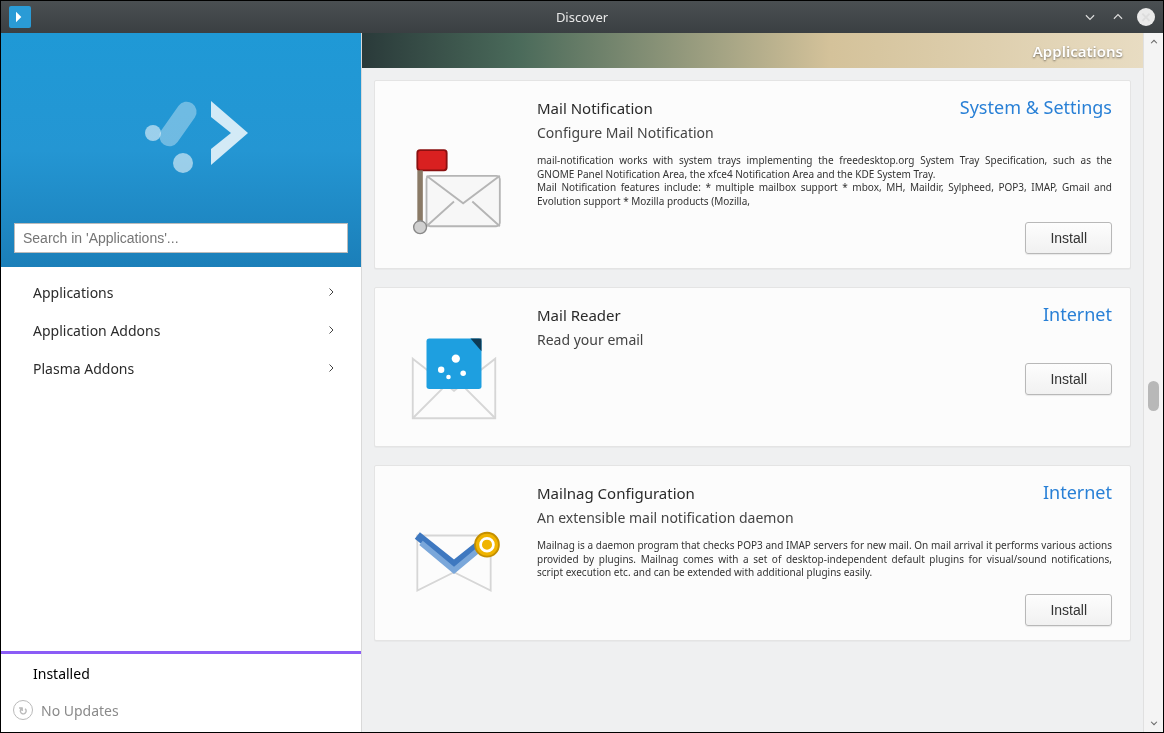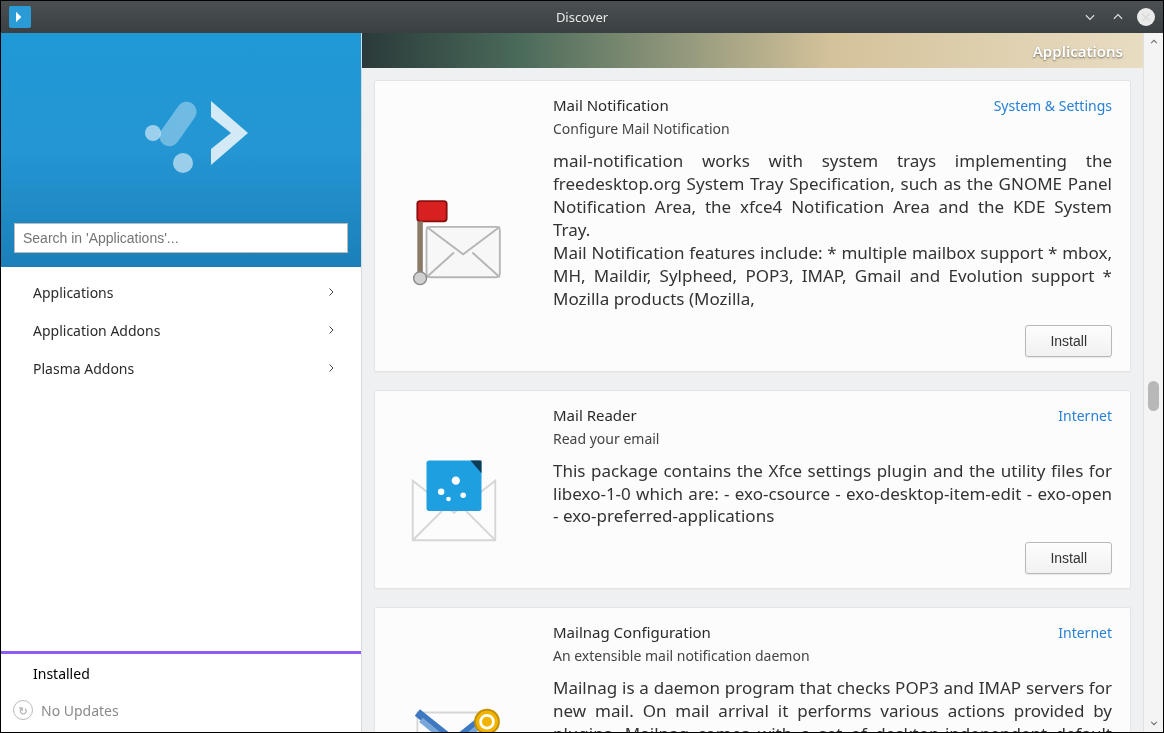--- a/index.html
+++ b/index.html
@@ -23,29 +23,29 @@
   .sidebar-nav .nav-item .chev { color:#555; }
   .sidebar-bottom { margin-top:auto; border-top:3px solid #8b5cf6; }
   .sidebar-bottom .nav-item { padding-left:32px; height:38px; display:flex; align-items:center; cursor:pointer; }
   .sidebar-bottom .updates { display:flex; align-items:center; gap:8px; padding:8px 12px 12px 12px; color:#8a8a8a; }
   .sidebar-bottom .updates .ico { width:20px;height:20px; border:1.5px solid #bababa; border-radius:50%; display:flex;align-items:center;justify-content:center; font-size:11px; color:#bababa; font-style:normal; font-weight:bold;}
   .main { flex:1; display:flex; min-height:0; background:#eff0f1; }
   .main-scroll { flex:1; overflow:hidden; display:flex; flex-direction:column; }
   .banner { height:35px; background: linear-gradient(90deg, #2a3a3a 0%, #4a6a5a 20%, #d4c29a 60%, #e8dcc2 100%); display:flex; justify-content:flex-end; align-items:center; padding-right:20px; }
   .banner .crumb { color:#fff; font-weight:600; font-size:15px; text-shadow:0 1px 2px rgba(0,0,0,0.5); }
   .list { flex:1; overflow-y:auto; padding:12px 12px 12px 12px; }
-  .card { background:#fcfcfc; border:1px solid #e4e4e4; border-radius:2px; margin-bottom:18px; padding:14px 18px 14px 14px; display:flex; gap:34px; box-shadow:0 1px 1px rgba(0,0,0,0.03); }
+  .card { background:#fcfcfc; border:1px solid #e4e4e4; border-radius:2px; margin-bottom:18px; padding:14px 18px 14px 14px; display:flex; gap:18px; box-shadow:0 1px 1px rgba(0,0,0,0.03); }
   .card .icon-slot { width:130px; min-width:130px; display:flex; align-items:center; justify-content:center; padding-top:20px; }
   .card .icon-slot svg { width:110px; height:110px; }
   .card .content { flex:1; display:flex; flex-direction:column; gap:6px; }
   .card .top-row { display:flex; justify-content:space-between; align-items:baseline; }
   .card .app-title { font-size:15px; color:#2a2a2a; cursor:pointer; }
-  .card .app-category { color:#2980d6; cursor:pointer; font-size:14px; }
+  .card .app-category { color:#2980d6; cursor:pointer; font-size:18px; }
   .card .app-tagline { color:#444; margin-top:-2px; }
-  .card .app-desc { color:#333; font-size:17px; line-height:1.35; text-align:justify; margin-top:6px; }
+  .card .app-desc { color:#333; font-size:10px; line-height:1.35; text-align:justify; margin-top:6px; }
   .card .actions { display:flex; justify-content:flex-end; margin-top:8px; }
   .card .install-btn { background:linear-gradient(#fdfdfd,#f1f1f1); border:1px solid #b8b8b8; border-radius:3px; padding:7px 24px; font-size:14px; color:#333; cursor:pointer; box-shadow:0 1px 1px rgba(0,0,0,0.08); }
   .scrollbar-track { width:20px; background:#f4f4f4; border-left:1px solid #e0e0e0; position:relative; display:flex; flex-direction:column; align-items:center; }
   .scrollbar-track .arrow { width:100%; height:18px; display:flex; align-items:center; justify-content:center; color:#666; cursor:pointer; }
   .scrollbar-track .track-inner { flex:1; width:100%; position:relative; }
   .scrollbar-track .thumb { position:absolute; left:4px; right:4px; top:330px; height:30px; background:#b8b8b8; border-radius:6px; cursor:grab; }
 </style>
 </head>
 <body>
 
@@ -162,21 +162,20 @@
                   <circle cx="54" cy="60" r="2.5" fill="#fff"></circle>
                   <circle cx="70" cy="56" r="3" fill="#fff"></circle>
               </svg>
             </div>
             <div class="content">
               <div class="top-row">
                 <span class="app-title">Mail Reader</span>
                 <span class="app-category">Internet</span>
               </div>
               <div class="app-tagline">Read your email</div>
-              <div class="app-desc">This package contains the Xfce settings plugin and the utility files for libexo-1-0 which are: - exo-csource - exo-desktop-item-edit - exo-open - exo-preferred-applications</div>
               <div class="actions">
                 <button class="install-btn">Install</button>
               </div>
             </div>
           </div>
 
           <div class="card">
             <div class="icon-slot">
               <svg viewBox="0 0 120 120">
                 <path d="M20 30 L100 30 L100 90 L60 70 L20 90 Z" fill="#fcfcfc" stroke="#d6d6d6" stroke-width="2"></path>

